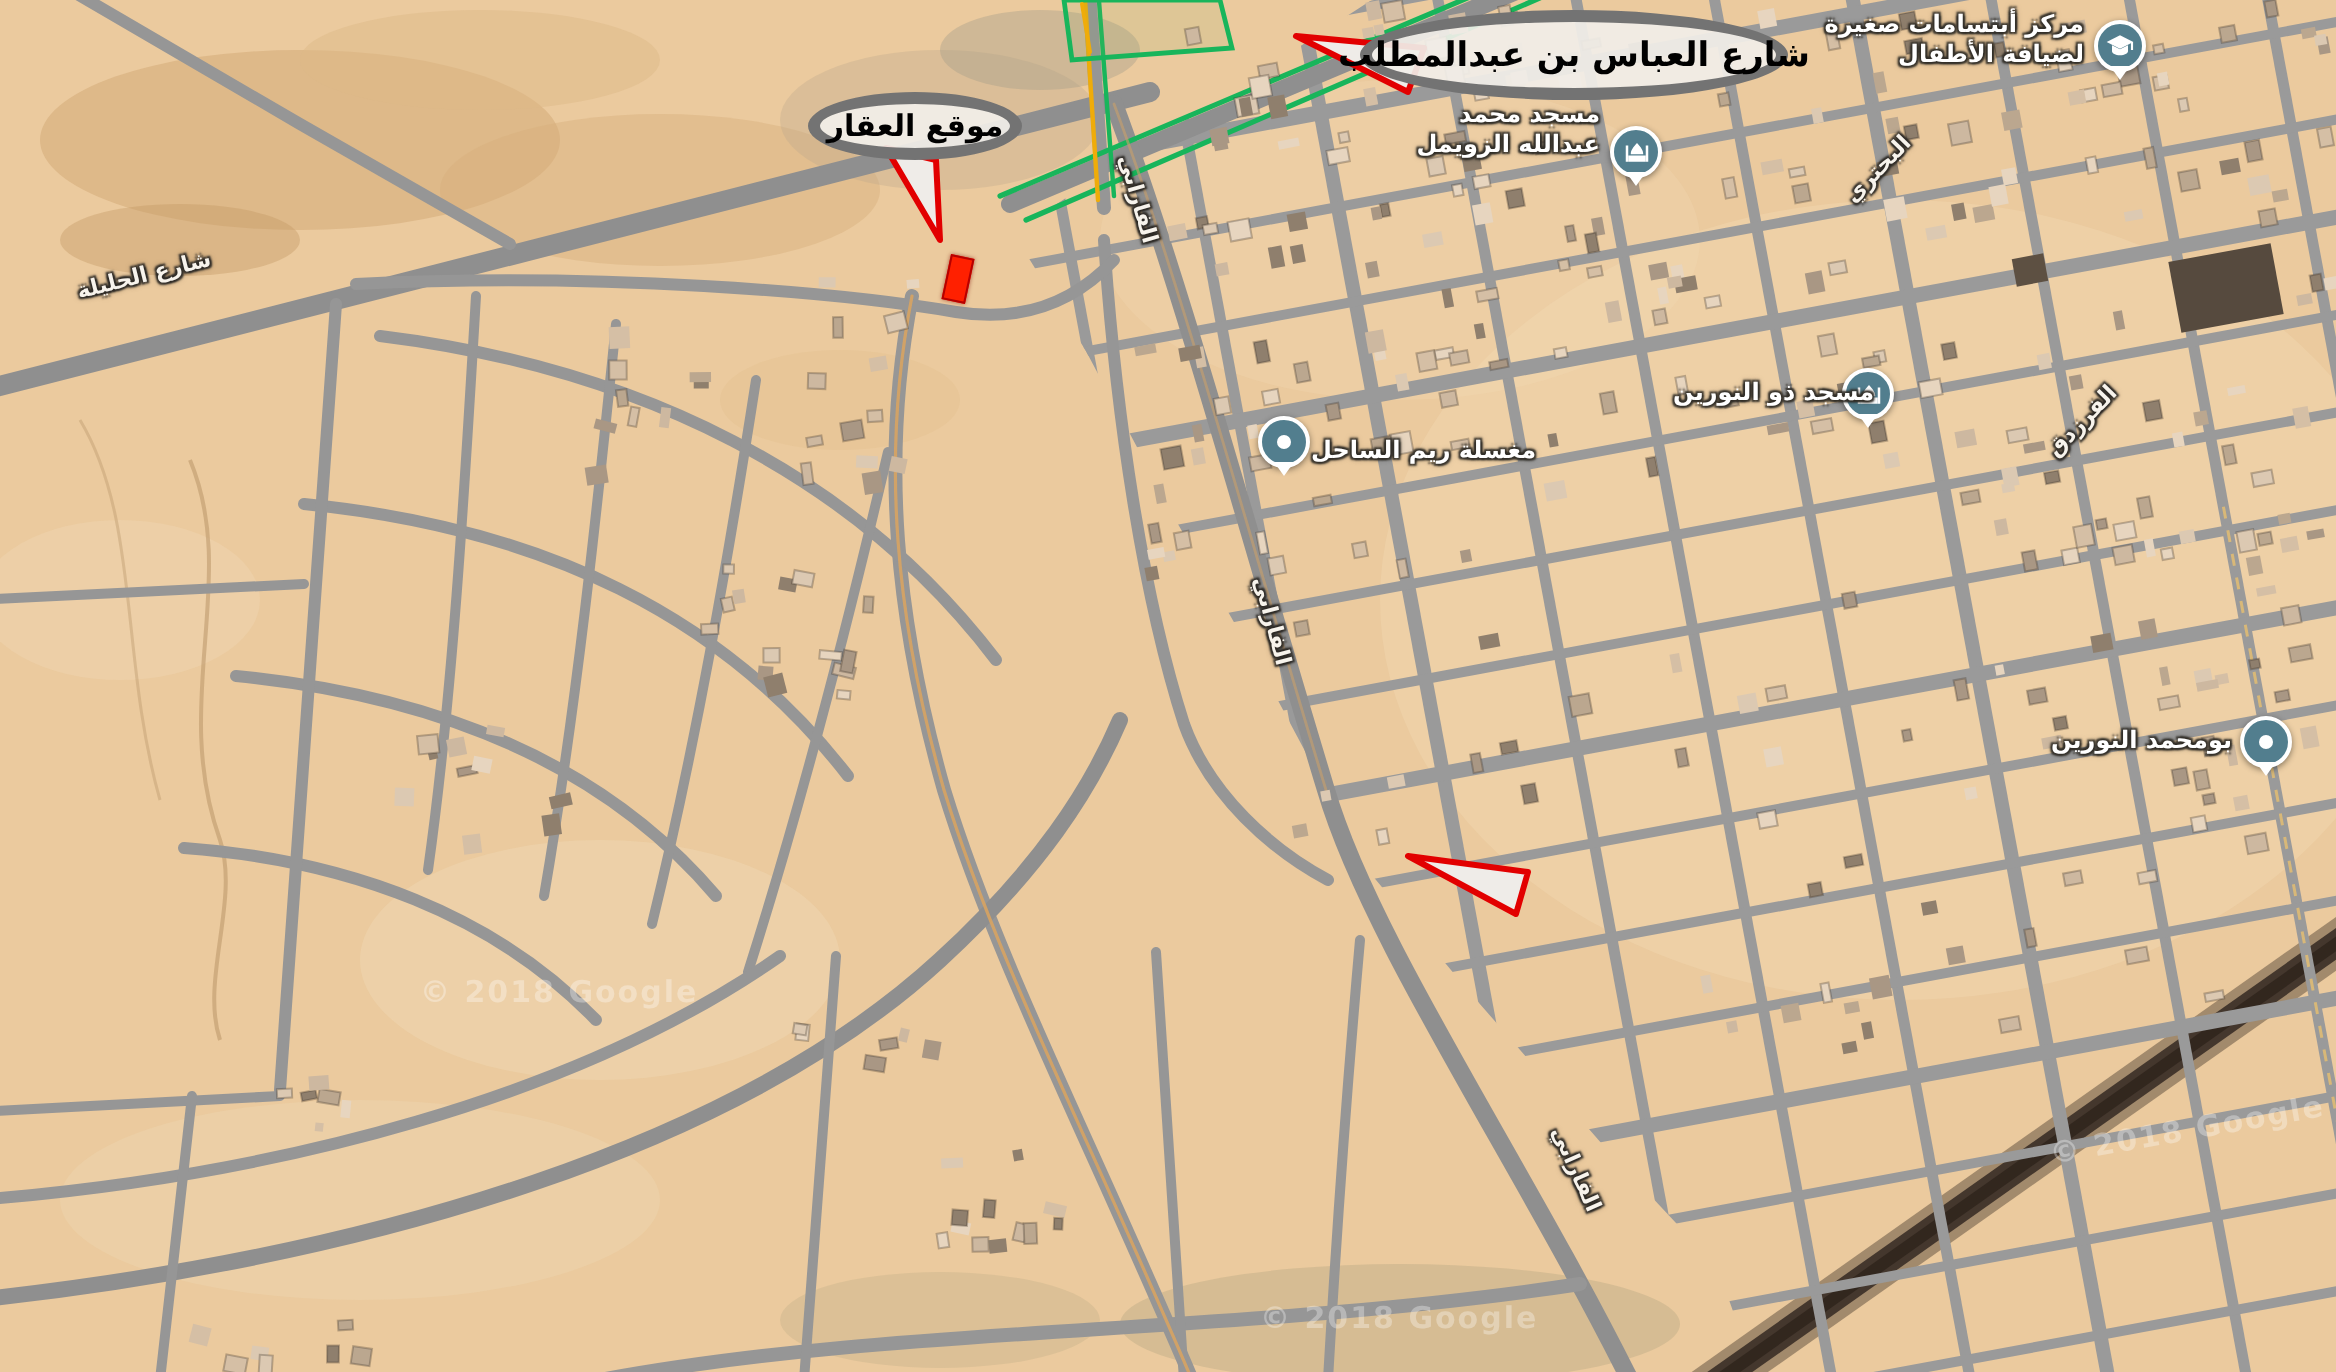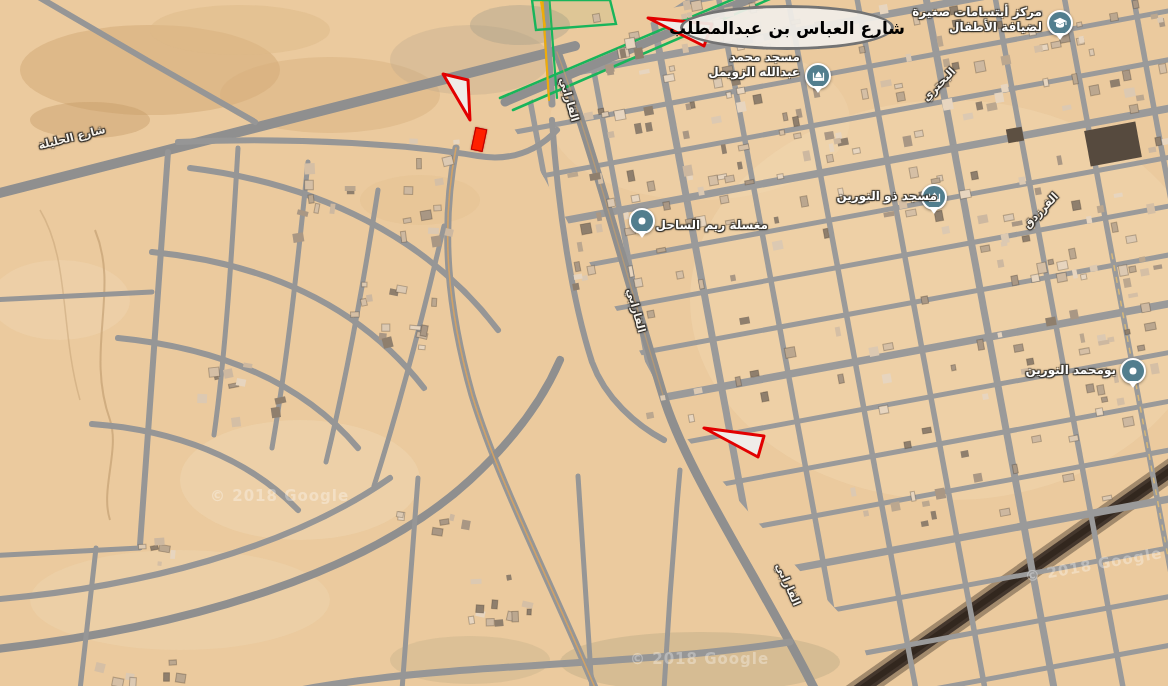--- a/index.html
+++ b/index.html
@@ -15,21 +15,21 @@
   .poi-label{position:absolute;z-index:3;color:#fff;font-size:12px;font-weight:bold;
     line-height:15px;white-space:nowrap;direction:rtl;
     text-shadow:-1px -1px 1px rgba(50,46,40,.95),1px -1px 1px rgba(50,46,40,.95),
                 -1px 1px 1px rgba(50,46,40,.95),1px 1px 1px rgba(50,46,40,.95),0 0 3px rgba(0,0,0,.5);}
   .pin{position:absolute;z-index:3;width:26px;height:26px;border-radius:50%;
     background:#527e8e;border:2px solid #fff;box-sizing:border-box;
     box-shadow:0 1px 3px rgba(0,0,0,.45);display:flex;align-items:center;justify-content:center;}
   .pin::after{content:"";position:absolute;left:50%;top:21px;margin-left:-5px;
     border-left:5px solid transparent;border-right:5px solid transparent;border-top:7px solid #fff;}
   
-  .callout{position:absolute;z-index:6;border:3px solid #737373;border-radius:50%;
+  .callout{position:absolute;z-index:6;border:6px solid #737373;border-radius:50%;
     background:rgba(241,238,232,.93);display:flex;align-items:center;justify-content:center;
     color:#000;font-weight:bold;box-sizing:border-box;direction:rtl;white-space:nowrap;}
   #beaks{position:absolute;left:0;top:0;z-index:5;pointer-events:none;}
   
   .marker{position:absolute;z-index:4;width:10px;height:21px;background:#ff2000;
     border:1px solid #b60000;transform:rotate(12deg);box-shadow:0 0 2px rgba(120,0,0,.6);}
   
   .watermark{position:absolute;z-index:2;color:rgba(255,255,255,.32);font-size:15px;
     font-weight:bold;letter-spacing:1px;white-space:nowrap;}
 </style>
@@ -566,17 +566,18 @@
 
   <div class="marker" style="left:473px;top:128px;"></div>
 
   <svg id="beaks" width="1168" height="686" viewBox="0 0 1168 686">
     <polygon points="648,18 712,24 704,46" fill="#efece8" stroke="#e20000" stroke-width="3" stroke-linejoin="round"></polygon>
     <polygon points="470,120 443,74 468,80" fill="#efece8" stroke="#e20000" stroke-width="3" stroke-linejoin="round"></polygon>
     <polygon points="704,428 764,436 758,457" fill="#efece8" stroke="#e20000" stroke-width="3" stroke-linejoin="round"></polygon>
   </svg>
 
   <div class="callout" style="left:680px;top:5px;width:214px;height:45px;font-size:17px;">شارع العباس بن عبدالمطلب</div>
+  <div class="callout" style="left:404px;top:46px;width:107px;height:34px;font-size:15px;">موقع العقار</div>
 
   <div class="watermark" style="left:210px;top:487px;">© 2018 Google</div>
   <div class="watermark" style="left:630px;top:650px;">© 2018 Google</div>
   <div class="watermark" style="left:1024px;top:556px;transform:rotate(-10deg);">© 2018 Google</div>
 </div>
 
 </body></html>

